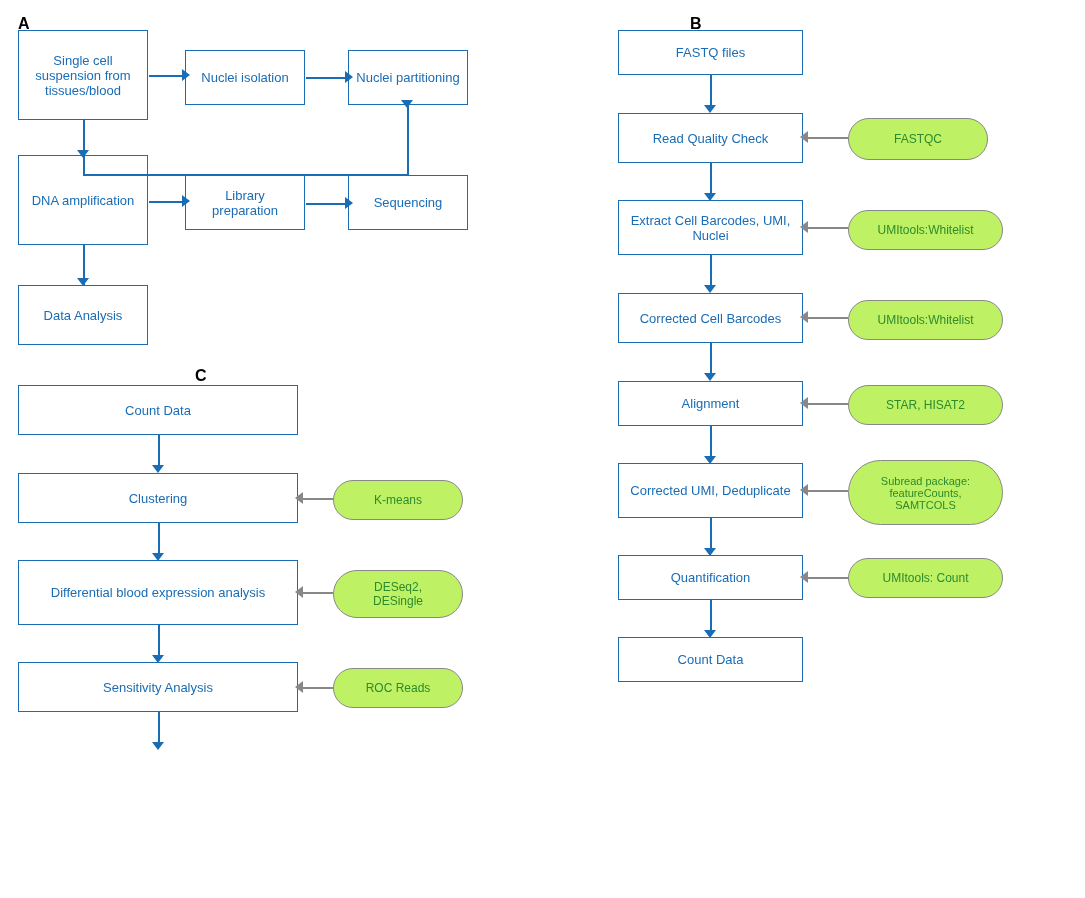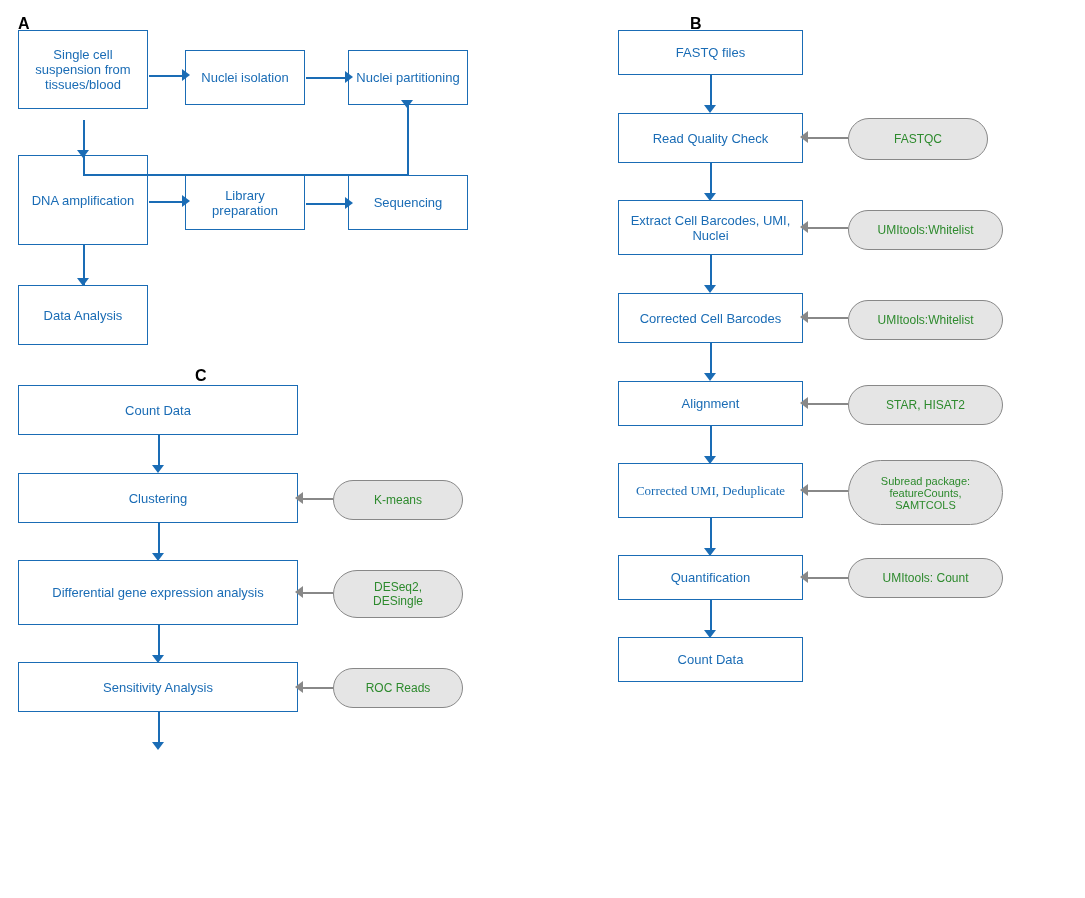--- a/index.html
+++ b/index.html
@@ -39,21 +39,21 @@
       font-size: 13px;
       font-weight: 500;
       padding: 5px;
     }
 
     
     .tool-pill {
       position: absolute;
       border: 1.5px solid #888;
       border-radius: 50px;
-      background: #e5e5e5;
+      background: #bef264;
       display: flex;
       align-items: center;
       justify-content: center;
       text-align: center;
       color: #2d8a2d;
       font-size: 12px;
       padding: 5px 10px;
     }
 
     
@@ -110,21 +110,21 @@
     }
 
   </style>
 </head>
 <body>
 
 <div class="diagram-container">
 
   <div class="section-label" style="left:18px; top:15px;">A</div>
 
-  <div class="flow-box" style="left:18px; top:30px; width:130px; height:79px;">Single cell suspension from tissues/blood</div>
+  <div class="flow-box" style="left:18px; top:30px; width:130px; height:90px;">Single cell suspension from tissues/blood</div>
   <div class="flow-box" style="left:348px; top:50px; width:120px; height:55px;">Nuclei partitioning</div>
   <div class="flow-box" style="left:185px; top:50px; width:120px; height:55px;">Nuclei isolation</div>
 
   <div class="arrow arrow-h" style="left:149px; top:75px; width:36px;"></div>
   <div class="arrowhead-right" style="left:182px; top:69px;"></div>
 
   <div class="arrow arrow-h" style="left:306px; top:77px; width:42px;"></div>
   <div class="arrowhead-right" style="left:345px; top:71px;"></div>
 
   <div class="flow-box" style="left:18px; top:155px; width:130px; height:90px;">DNA amplification</div>
@@ -184,21 +184,21 @@
 
   <div class="flow-box" style="left:618px; top:381px; width:185px; height:45px;">Alignment</div>
 
   <div class="connector-h" style="left:803px; top:403px; width:45px;"></div>
   <div class="arrowhead-left" style="left:800px; top:397px;"></div>
   <div class="tool-pill" style="left:848px; top:385px; width:155px; height:40px;">STAR, HISAT2</div>
 
   <div class="arrow arrow-v" style="left:710px; top:426px; height:35px;"></div>
   <div class="arrowhead-down" style="left:704px; top:456px;"></div>
 
-  <div class="flow-box" style="left:618px; top:463px; width:185px; height:55px;font-family:Liberation Serif, serif;">Corrected UMI, Deduplicate</div>
+  <div class="flow-box" style="left:618px; top:463px; width:185px; height:55px;">Corrected UMI, Deduplicate</div>
 
   <div class="connector-h" style="left:803px; top:490px; width:45px;"></div>
   <div class="arrowhead-left" style="left:800px; top:484px;"></div>
   <div class="tool-pill" style="left:848px; top:460px; width:155px; height:65px; white-space:pre-line; font-size:11px;">Subread package:
 featureCounts,
 SAMTCOLS</div>
 
   <div class="arrow arrow-v" style="left:710px; top:518px; height:35px;"></div>
   <div class="arrowhead-down" style="left:704px; top:548px;"></div>
 
@@ -222,21 +222,21 @@
 
   <div class="flow-box" style="left:18px; top:473px; width:280px; height:50px;">Clustering</div>
 
   <div class="connector-h" style="left:298px; top:498px; width:35px;"></div>
   <div class="arrowhead-left" style="left:295px; top:492px;"></div>
   <div class="tool-pill" style="left:333px; top:480px; width:130px; height:40px;">K-means</div>
 
   <div class="arrow arrow-v" style="left:158px; top:523px; height:35px;"></div>
   <div class="arrowhead-down" style="left:152px; top:553px;"></div>
 
-  <div class="flow-box" style="left:18px; top:560px; width:280px; height:65px; font-size:13px;">Differential gene expression analysis</div>
+  <div class="flow-box" style="left:18px; top:560px; width:280px; height:65px; font-size:13px;">Differential blood expression analysis</div>
 
   <div class="connector-h" style="left:298px; top:592px; width:35px;"></div>
   <div class="arrowhead-left" style="left:295px; top:586px;"></div>
   <div class="tool-pill" style="left:333px; top:570px; width:130px; height:48px; white-space:pre-line;">DESeq2,
 DESingle</div>
 
   <div class="arrow arrow-v" style="left:158px; top:625px; height:35px;"></div>
   <div class="arrowhead-down" style="left:152px; top:655px;"></div>
 
   <div class="flow-box" style="left:18px; top:662px; width:280px; height:50px;">Sensitivity Analysis</div>

